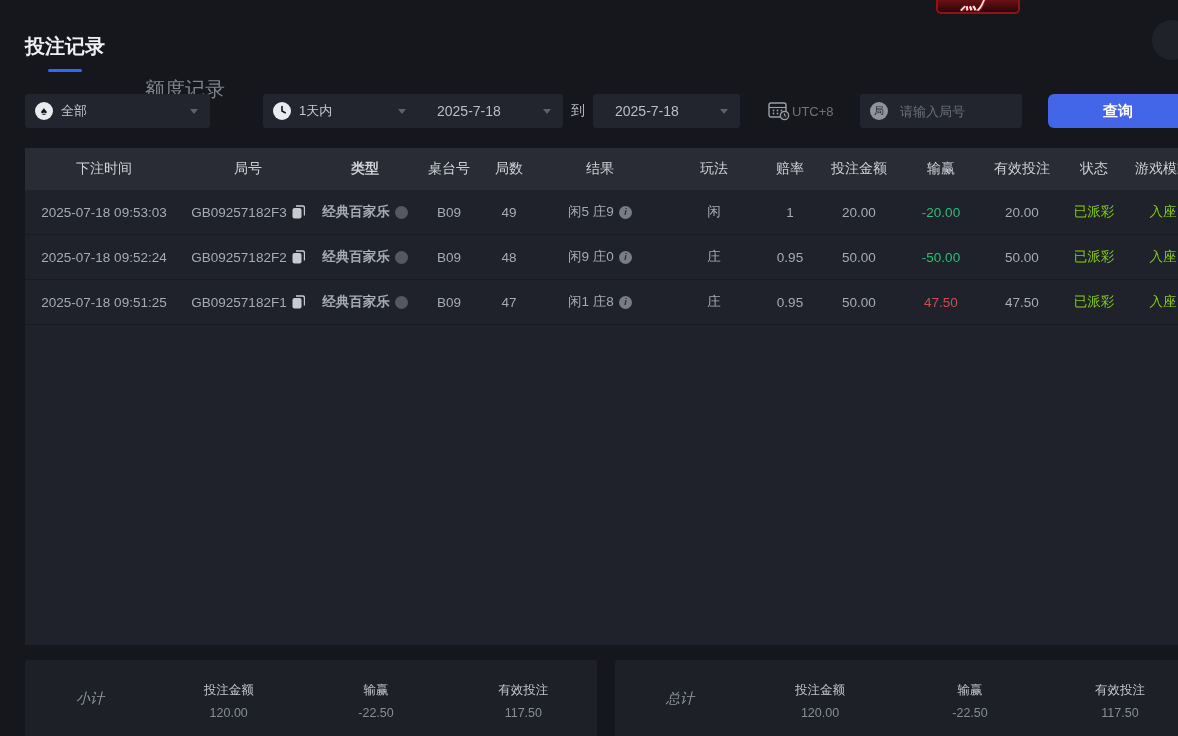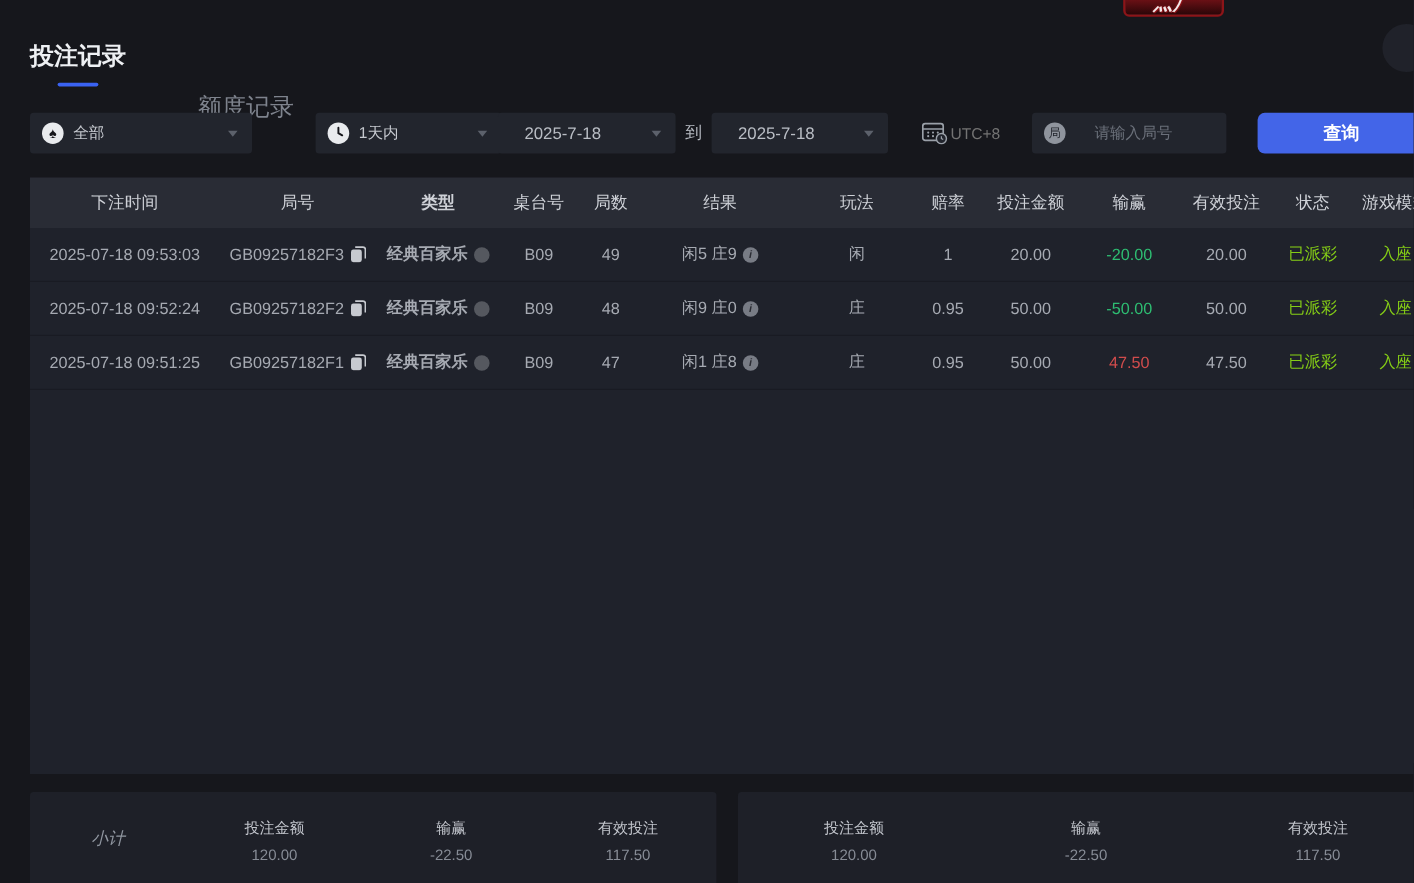--- a/index.html
+++ b/index.html
@@ -22,21 +22,21 @@
     font-weight:bold; font-style:italic; font-size:15px; letter-spacing:1px;
     color:#f2e9ea; text-shadow:0 0 2px #c12026, 1px 1px 0 #7c1014;
     transform:skewX(-8deg); line-height:1; padding-bottom:1px;
   }
   .edge-circle{
     position:absolute; left:1152px; top:20px; width:40px; height:40px;
     border-radius:50%; background:#20222a;
   }
 
   
-  .tabs{ position:absolute; left:25px; top:33px; display:flex; gap:60px; }
+  .tabs{ position:absolute; left:25px; top:33px; display:flex; gap:40px; }
   .tab{ cursor:pointer; }
   .tab .label{ font-size:20px; }
   .tab.active .label{ color:#eef0f3; font-weight:bold; }
   .tab.inactive .label{ color:#7e838d; font-weight:normal;margin-top:43px; }
   .tab-underline{
     width:34px; height:3px; border-radius:2px; background:#3a63f3;
     margin:9px auto 0 auto;
   }
 
   
@@ -65,23 +65,23 @@
     position:absolute; left:768px; top:7px; display:flex; align-items:center;
   }
   .utc-text{ font-size:13px; color:#737373; margin-left:2px; }
   .round-input-box{ left:860px; width:162px; padding:0 10px; }
   .round-input-box .icon-circle{
     width:18px; height:18px; border-radius:50%; background:#8f949d;
     display:flex; align-items:center; justify-content:center;
     font-size:10px; color:#22252d; flex:0 0 18px;
   }
   .round-input-box input{
-    background:transparent; border:none; outline:none; margin-left:24px;
+    background:transparent; border:none; outline:none; margin-left:12px;
     font-size:13px; color:#ec4899; width:110px;
-    font-family:Liberation Serif, serif;
+    font-family:Liberation Sans, sans-serif;
   }
   .round-input-box input::placeholder{ color:#6b707a; }
   .query-btn{
     position:absolute; left:1048px; top:0; width:140px; height:34px;
     background:#4365e8; border:none; border-radius:6px;
     color:#ffffff; font-size:15px; font-weight:bold; cursor:pointer;
     font-family:"Liberation Sans","DejaVu Sans",sans-serif;
   }
 
   
@@ -328,20 +328,21 @@
     <div class="p-name">输赢</div>
     <div class="p-val" data-color="green">-22.50</div>
   </div>
   <div class="p-col">
     <div class="p-name">有效投注</div>
     <div class="p-val">117.50</div>
   </div>
 </div>
 
 <div class="panel panel-right">
+  <div class="p-label">总计</div>
   <div class="p-col">
     <div class="p-name">投注金额</div>
     <div class="p-val">120.00</div>
   </div>
   <div class="p-col">
     <div class="p-name">输赢</div>
     <div class="p-val" data-color="green">-22.50</div>
   </div>
   <div class="p-col">
     <div class="p-name">有效投注</div>

